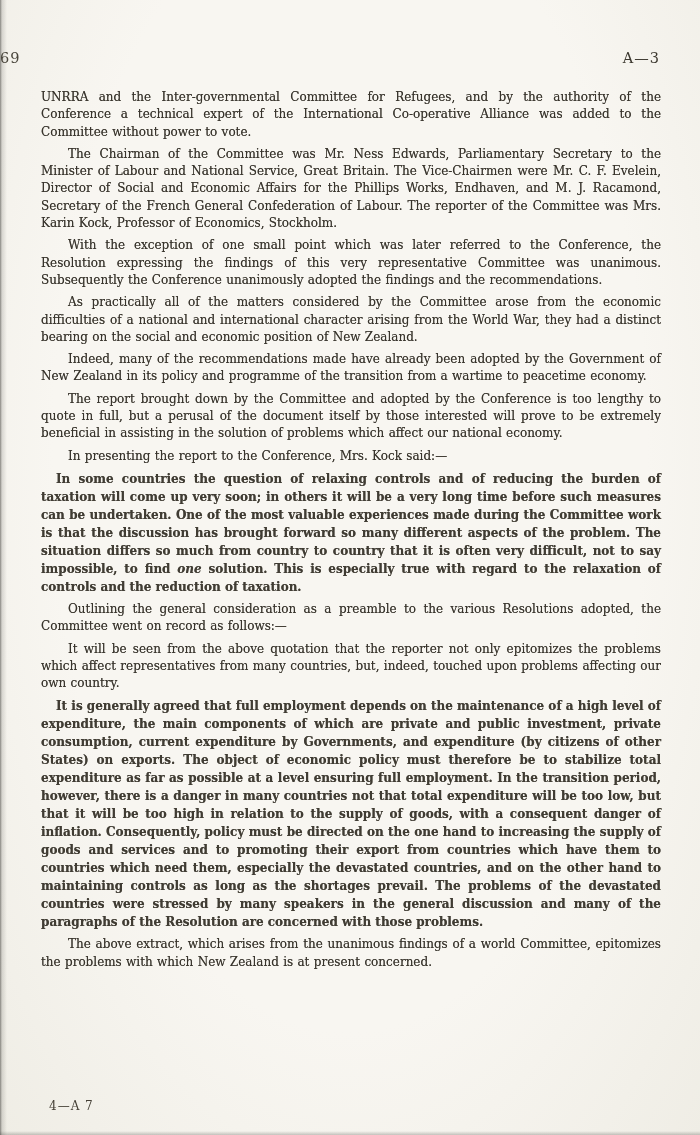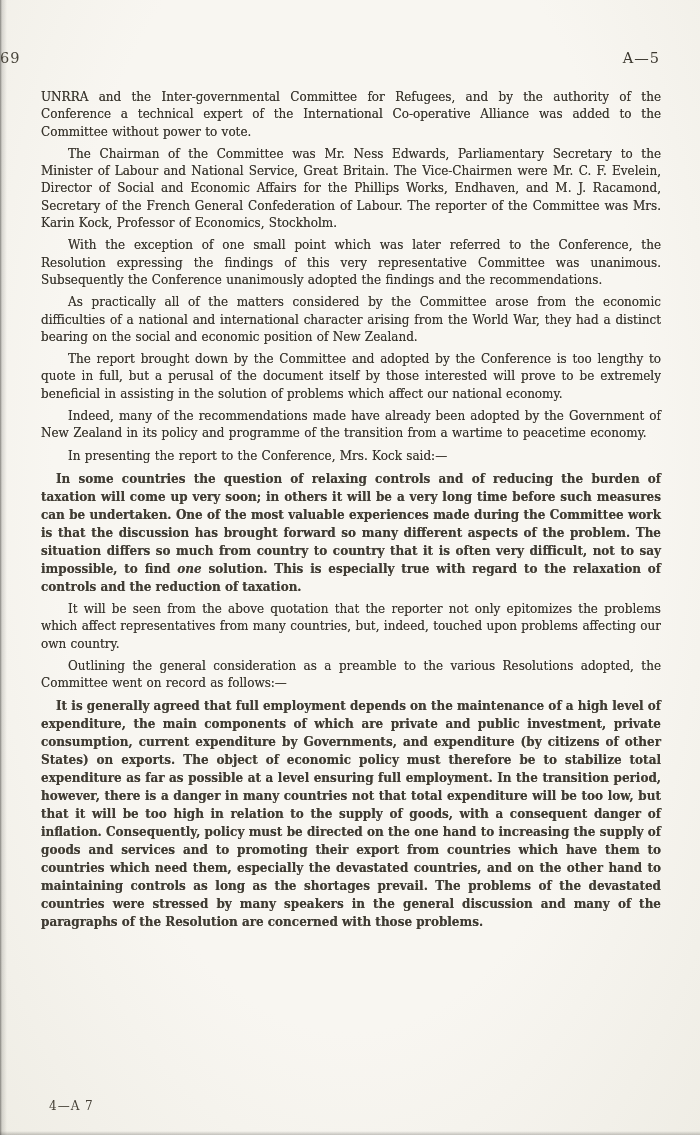--- a/index.html
+++ b/index.html
@@ -88,33 +88,34 @@
 </style>
 </head>
 <body>
 
 <div class="page">
   <div class="edge-left"></div>
   <div class="edge-bottom"></div>
 
   <header class="page-header">
     <span class="folio">69</span>
-    <span class="paper-ref">A—5</span>
+    <span class="paper-ref">A—3</span>
   </header>
 
   <main class="text-block">
     <p class="body no-indent">UNRRA and the Inter-governmental Committee for Refugees, and by the authority of the Conference a technical expert of the International Co-operative Alliance was added to the Committee without power to vote.</p>
     <p class="body">The Chairman of the Committee was Mr. Ness Edwards, Parliamentary Secretary to the Minister of Labour and National Service, Great Britain. The Vice-Chairmen were Mr. C. F. Evelein, Director of Social and Economic Affairs for the Phillips Works, Endhaven, and M. J. Racamond, Secretary of the French General Confederation of Labour. The reporter of the Committee was Mrs. Karin Kock, Professor of Economics, Stockholm.</p>
     <p class="body">With the exception of one small point which was later referred to the Conference, the Resolution expressing the findings of this very representative Committee was unanimous. Subsequently the Conference unanimously adopted the findings and the recommendations.</p>
     <p class="body">As practically all of the matters considered by the Committee arose from the economic difficulties of a national and international character arising from the World War, they had a distinct bearing on the social and economic position of New Zealand.</p>
+    <p class="body">Indeed, many of the recommendations made have already been adopted by the Government of New Zealand in its policy and programme of the transition from a wartime to peacetime economy.</p>
     <p class="body">The report brought down by the Committee and adopted by the Conference is too lengthy to quote in full, but a perusal of the document itself by those interested will prove to be extremely beneficial in assisting in the solution of problems which affect our national economy.</p>
-    <p class="body">Indeed, many of the recommendations made have already been adopted by the Government of New Zealand in its policy and programme of the transition from a wartime to peacetime economy.</p>
     <p class="body">In presenting the report to the Conference, Mrs. Kock said:—</p>
     <p class="extract"><span>In some countries the question of relaxing controls and of reducing the burden of taxation will come up very soon; in others it will be a very long time before such measures can be undertaken. One of the most valuable experiences made during the Committee work is that the discussion has brought forward so many different aspects of the problem. The situation differs so much from country to country that it is often very difficult, not to say impossible, to find </span><em>one</em><span> solution. This is especially true with regard to the relaxation of controls and the reduction of taxation.</span></p>
+    <p class="body">Outlining the general consideration as a preamble to the various Resolutions adopted, the Committee went on record as follows:—</p>
     <p class="body">It will be seen from the above quotation that the reporter not only epitomizes the problems which affect representatives from many countries, but, indeed, touched upon problems affecting our own country.</p>
-    <p class="body">Outlining the general consideration as a preamble to the various Resolutions adopted, the Committee went on record as follows:—</p>
     <p class="extract">It is generally agreed that full employment depends on the maintenance of a high level of expenditure, the main components of which are private and public investment, private consumption, current expenditure by Governments, and expenditure (by citizens of other States) on exports. The object of economic policy must therefore be to stabilize total expenditure as far as possible at a level ensuring full employment. In the transition period, however, there is a danger in many countries not that total expenditure will be too low, but that it will be too high in relation to the supply of goods, with a consequent danger of inflation. Consequently, policy must be directed on the one hand to increasing the supply of goods and services and to promoting their export from countries which have them to countries which need them, especially the devastated countries, and on the other hand to maintaining controls as long as the shortages prevail. The problems of the devastated countries were stressed by many speakers in the general discussion and many of the paragraphs of the Resolution are concerned with those problems.</p>
+    <p class="body">The above extract, which arises from the unanimous findings of a world Committee, epitomizes the problems with which New Zealand is at present concerned.</p>
   </main>
 
   <footer class="page-footer">
     <span>4—A 7</span>
   </footer>
 </div>
 
 </body></html>

